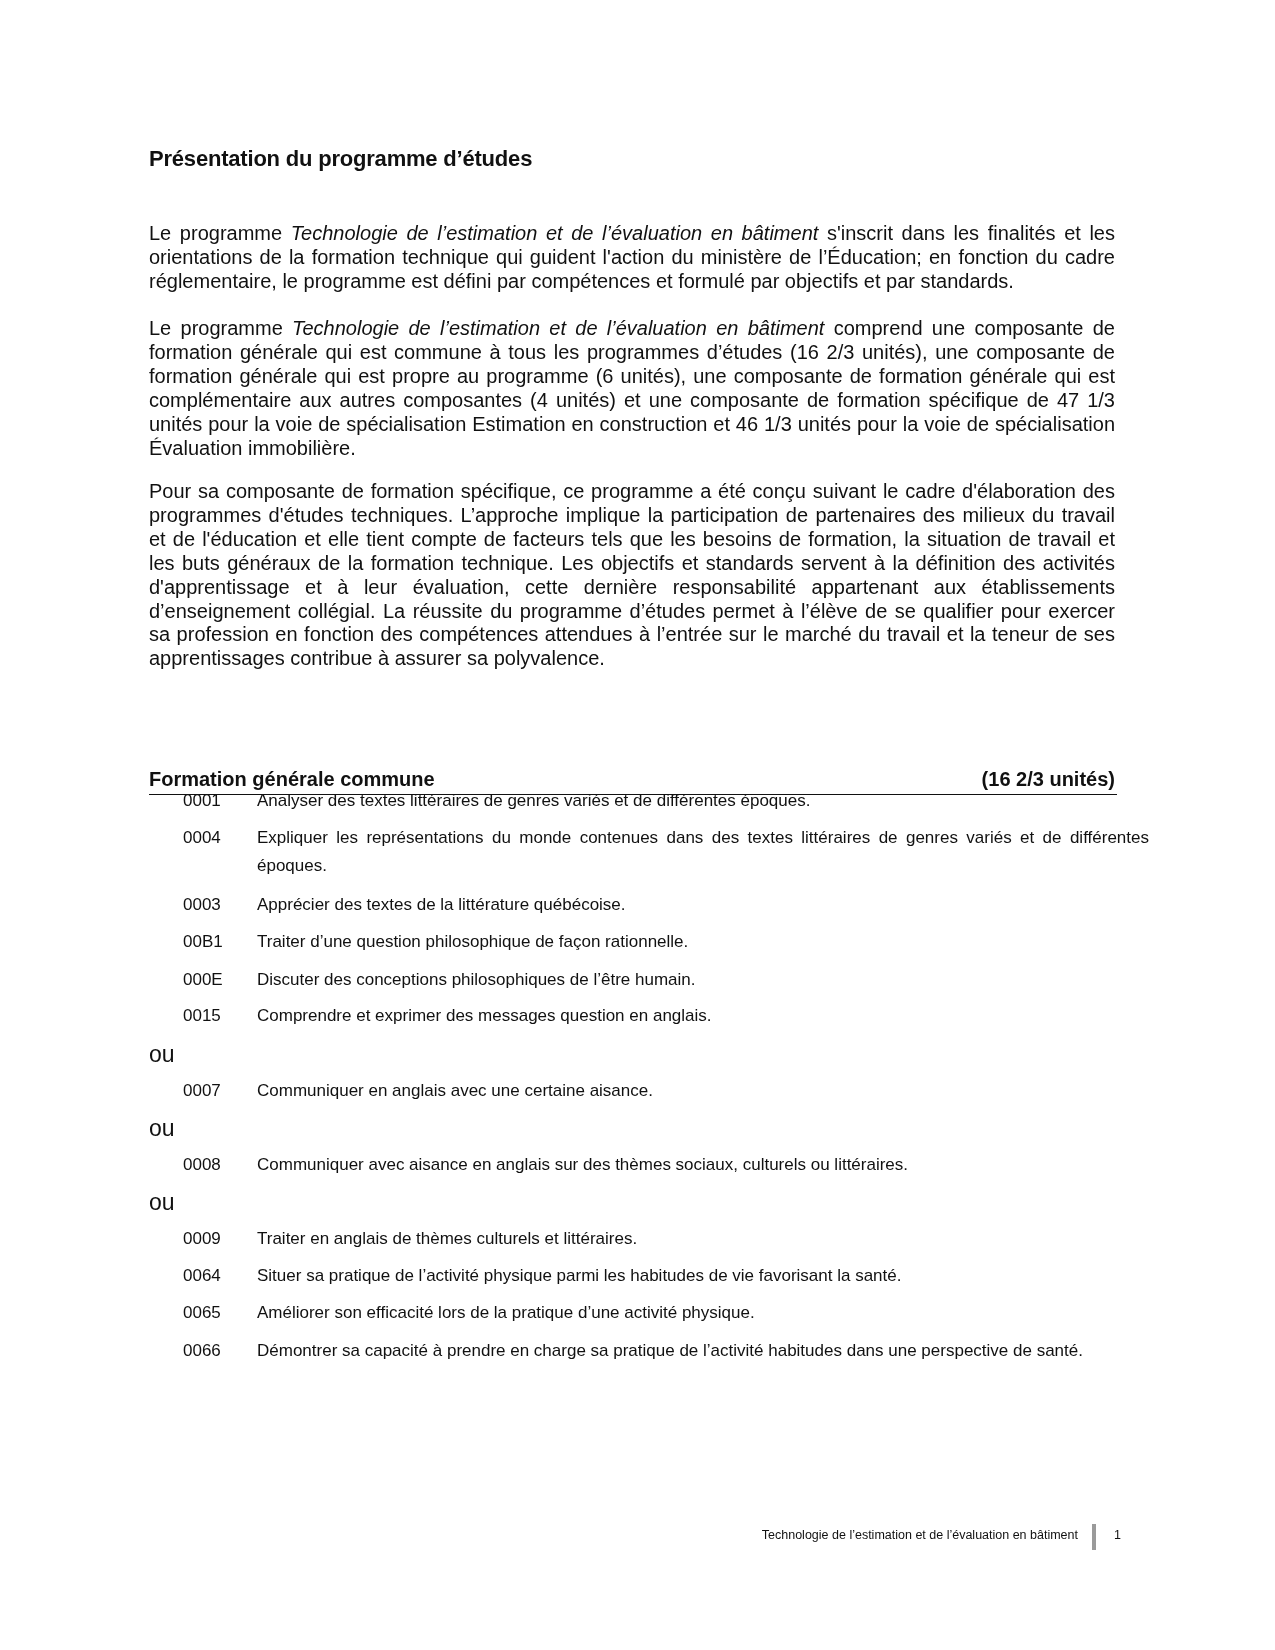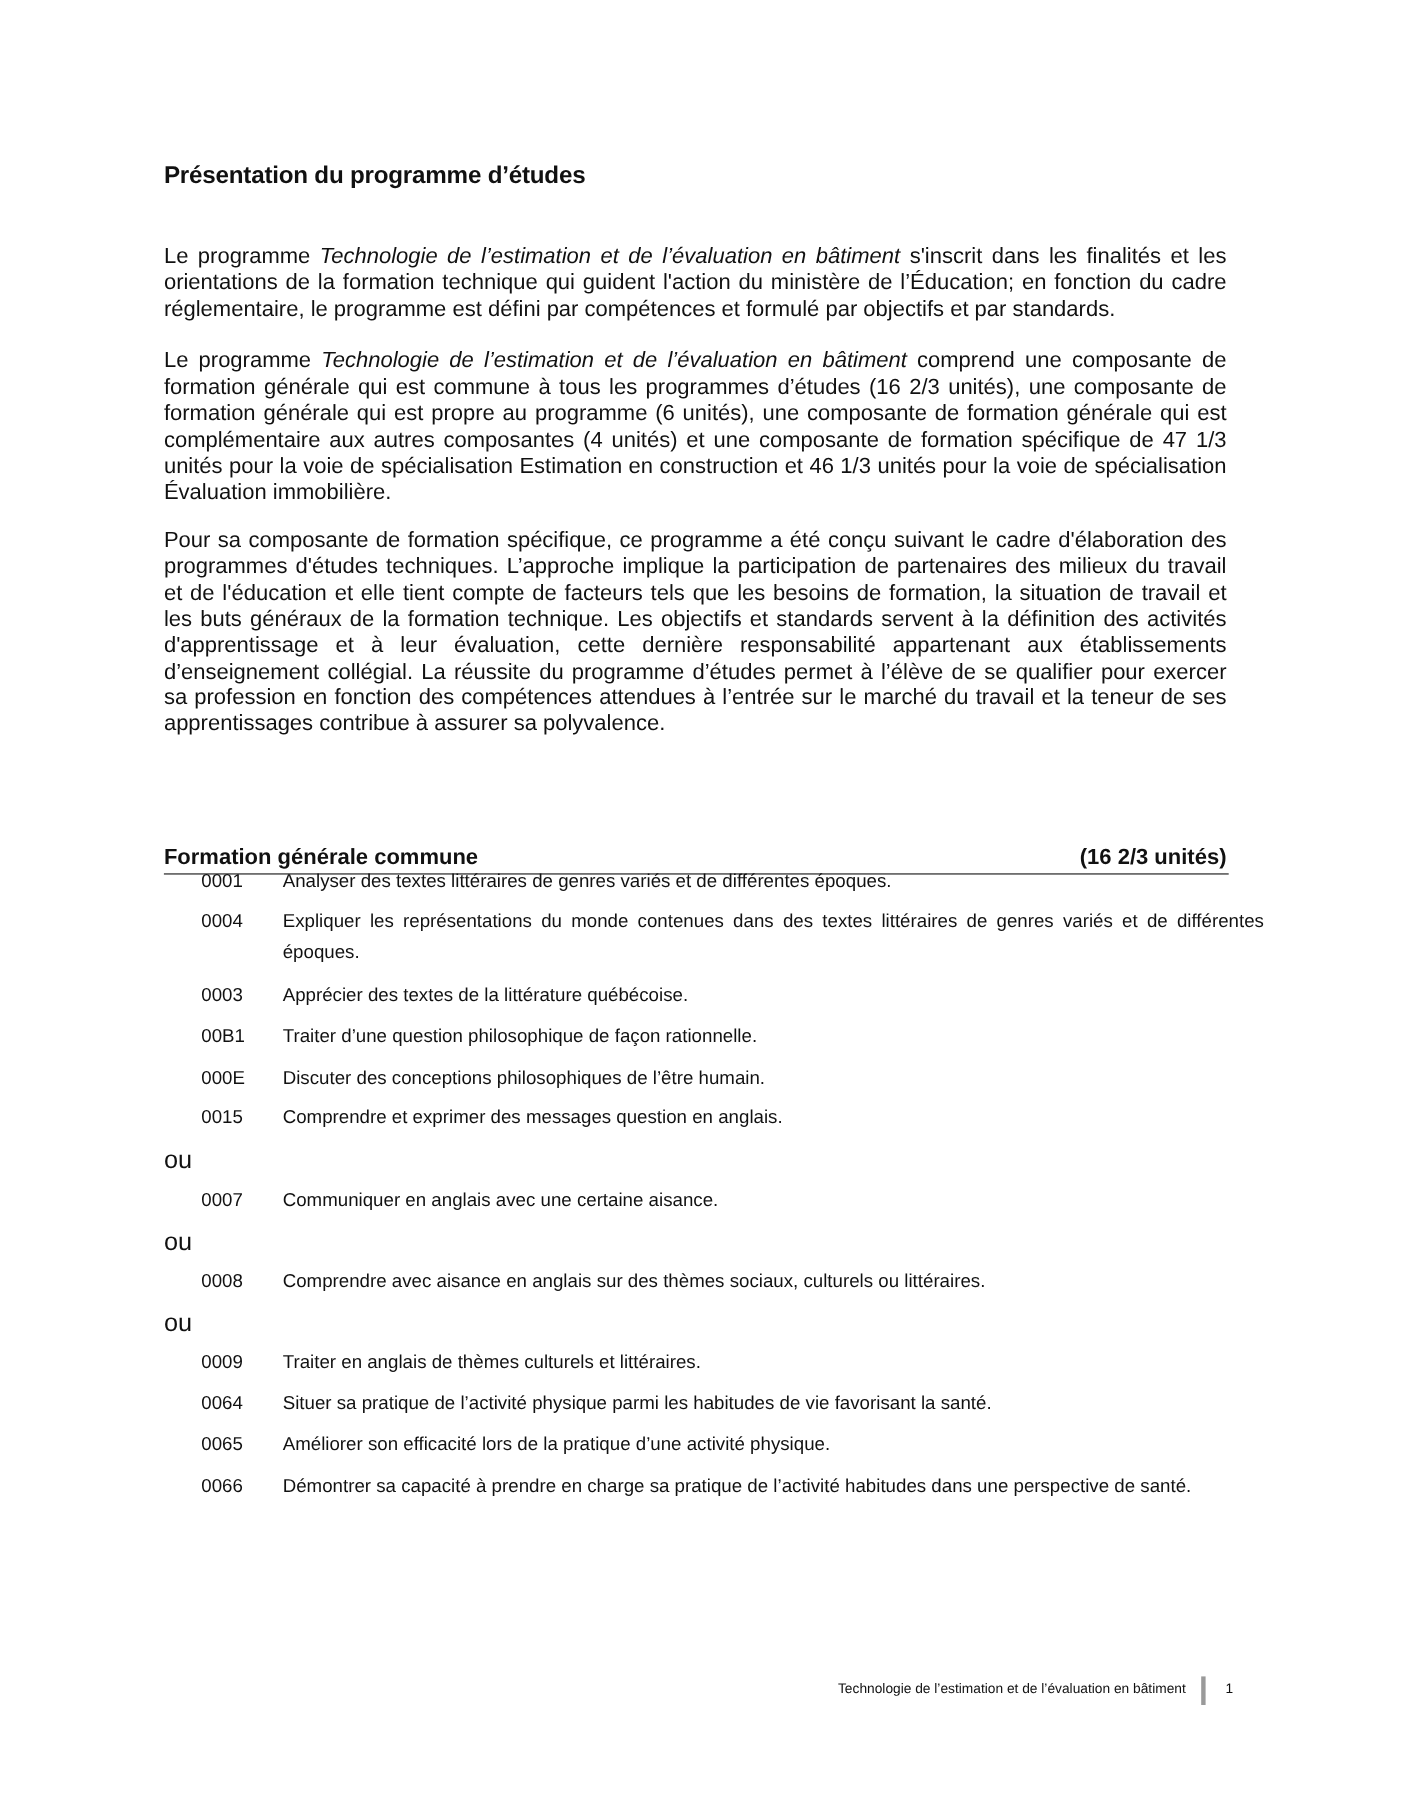--- a/index.html
+++ b/index.html
@@ -154,21 +154,21 @@
     <div class="text">Comprendre et exprimer des messages question en anglais.</div>
   </div>
   <div class="ou" style="top:1040px">ou</div>
   <div class="course" style="top:1077px">
     <span class="code">0007</span>
     <div class="text">Communiquer en anglais avec une certaine aisance.</div>
   </div>
   <div class="ou" style="top:1114px">ou</div>
   <div class="course" style="top:1151px">
     <span class="code">0008</span>
-    <div class="text">Comprendre avec aisance en anglais sur des thèmes sociaux, culturels ou littéraires.</div>
+    <div class="text">Communiquer avec aisance en anglais sur des thèmes sociaux, culturels ou littéraires.</div>
   </div>
   <div class="ou" style="top:1188px">ou</div>
   <div class="course" style="top:1225px">
     <span class="code">0009</span>
     <div class="text">Traiter en anglais de thèmes culturels et littéraires.</div>
   </div>
   <div class="course" style="top:1262px">
     <span class="code">0064</span>
     <div class="text">Situer sa pratique de l’activité physique parmi les habitudes de vie favorisant la santé.</div>
   </div>

